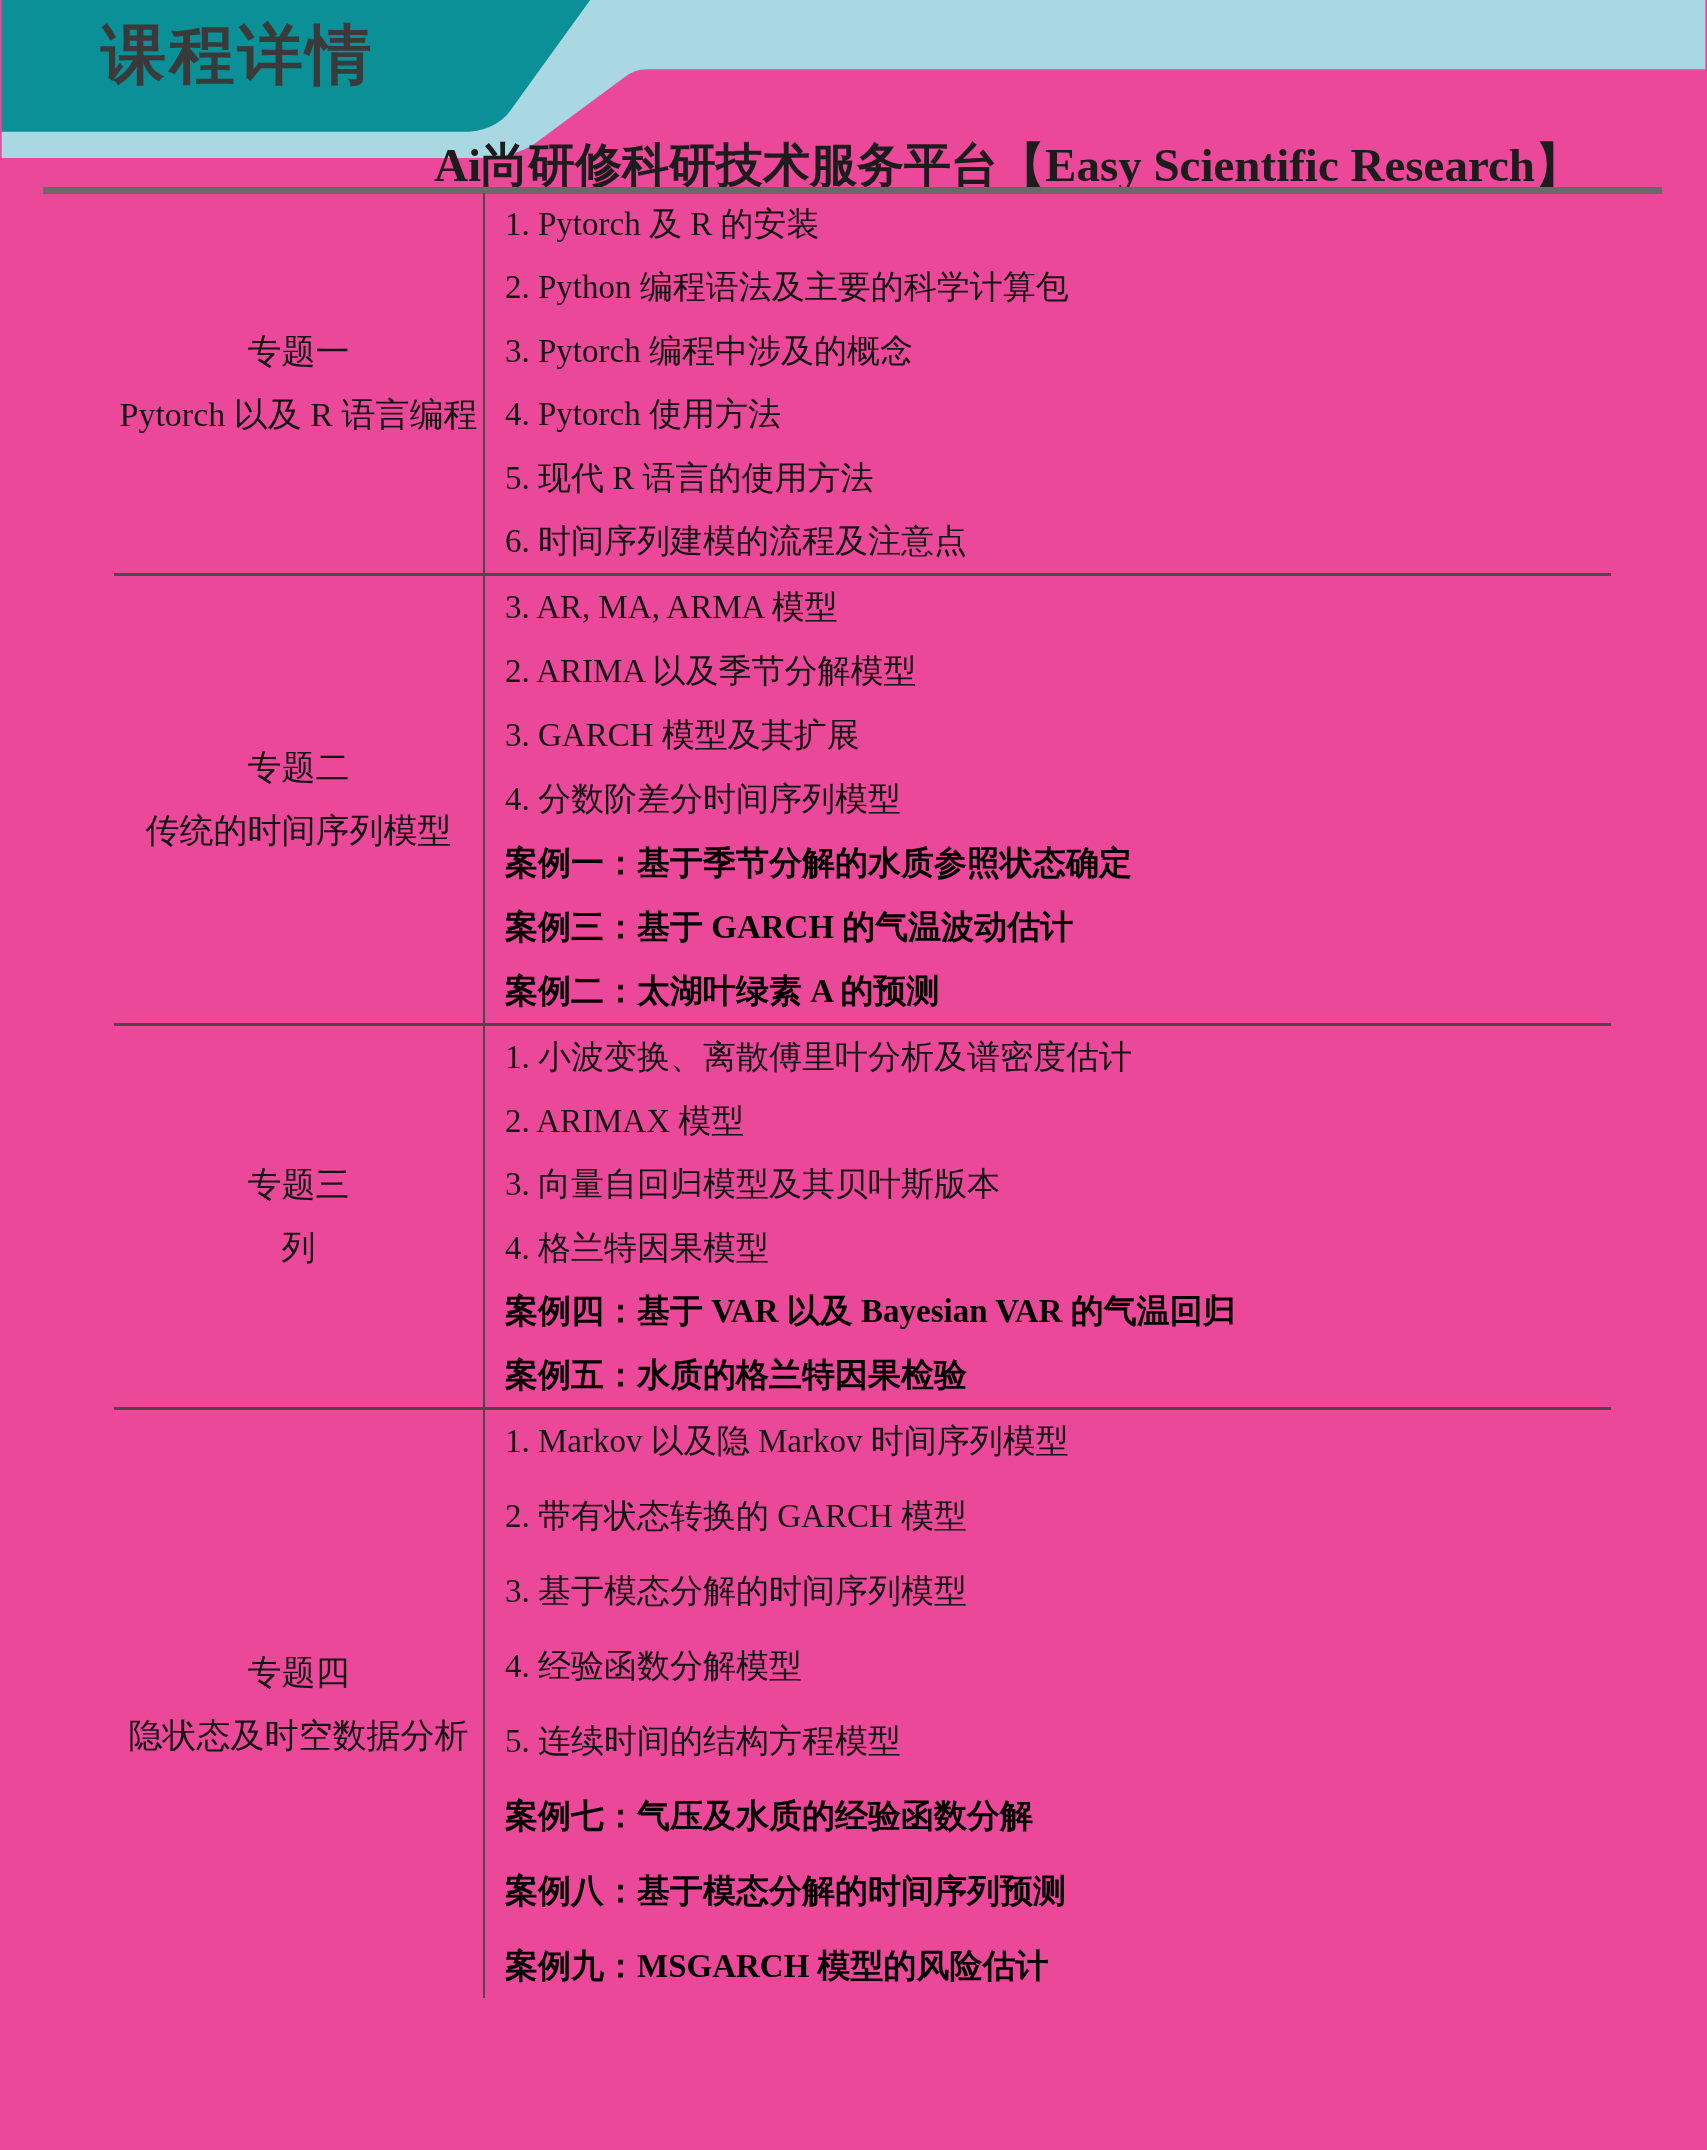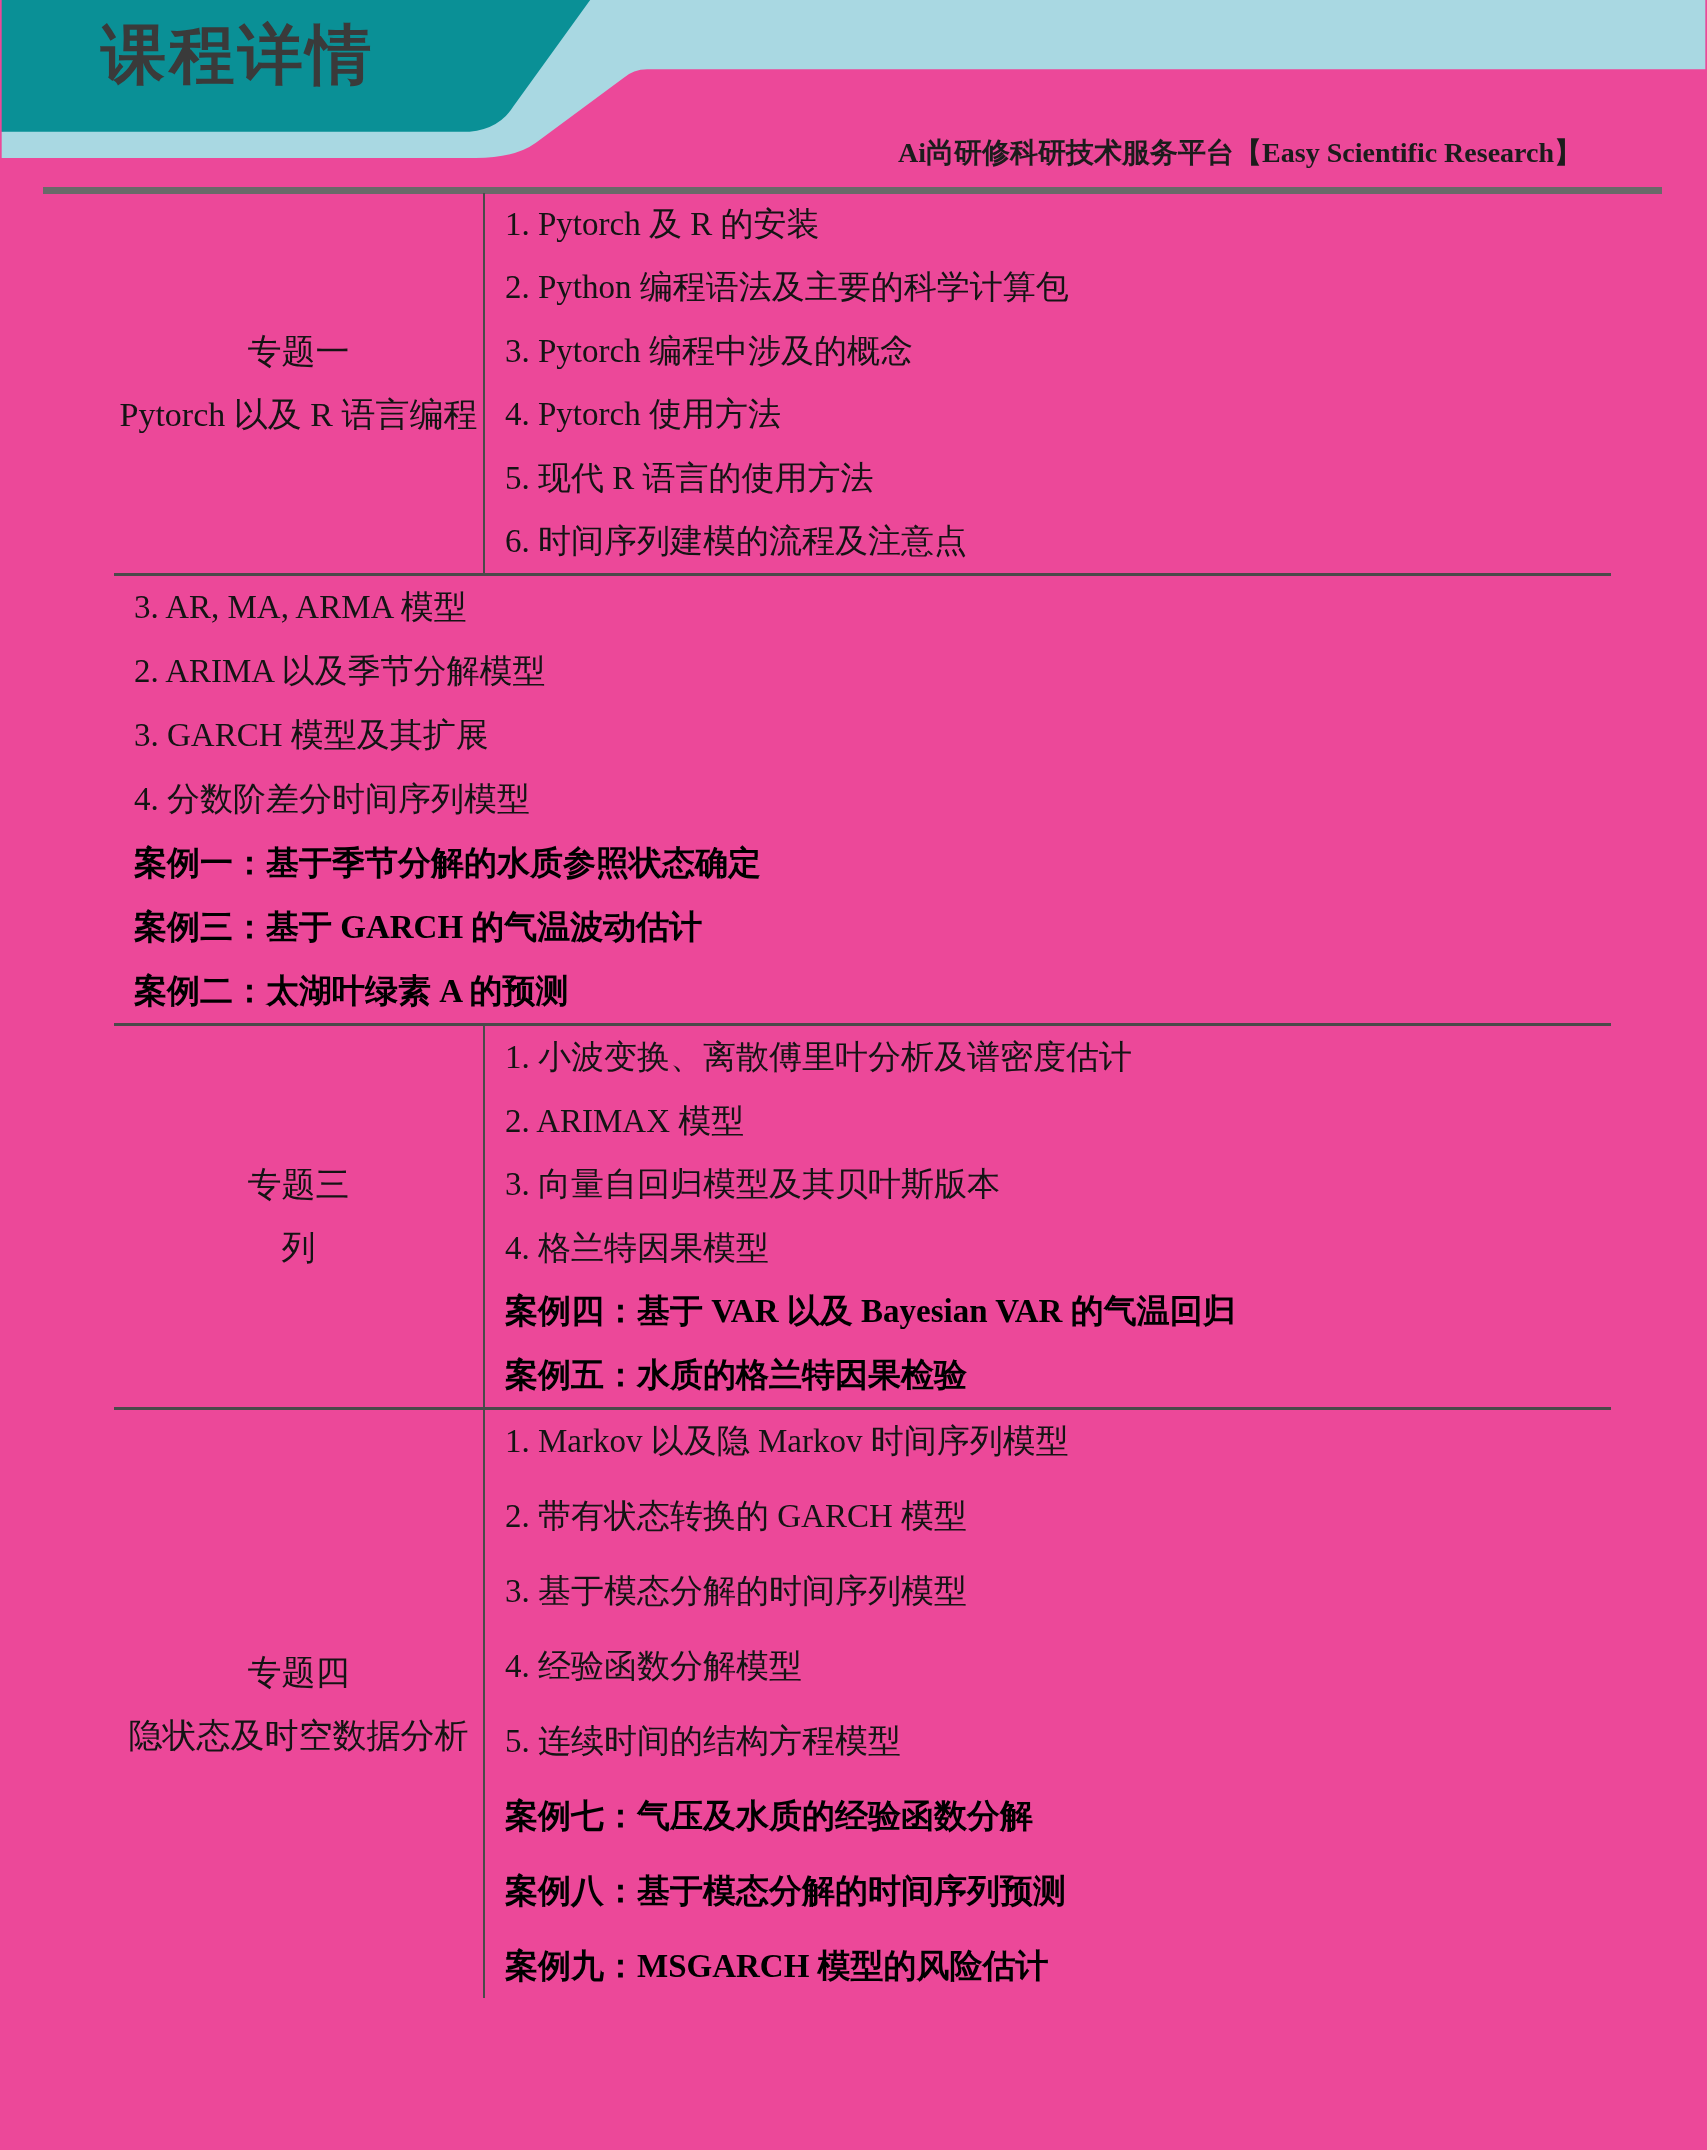--- a/index.html
+++ b/index.html
@@ -12,21 +12,21 @@
   }
   .header-art { position:absolute; top:0; left:0; width:1707px; height:206px; }
   .banner-title {
     position:absolute; left:101px; top:11px;
     font-family:"Liberation Sans","DejaVu Sans",sans-serif;
     font-size:65px; font-weight:800; letter-spacing:3.4px;
     color:#3a3a3a; white-space:nowrap;
   }
   .platform-line {
     position:absolute; top:134px; right:145px;
-    font-size:28px; font-weight:700; color:#1c1c1c; white-space:nowrap;
+    font-size:47px; font-weight:700; color:#1c1c1c; white-space:nowrap;
   }
   .top-rule {
     position:absolute; top:187px; left:43px;
     width:1619px; height:6.9px; background:#696969;
   }
   .course-table {
     position:absolute; top:193px; left:114px; width:1497px;
     display:flex; flex-direction:column;
   }
   .table-row { display:flex; border-bottom:3.4px solid #4a4a4a; }
@@ -79,20 +79,24 @@
         <div class="content-cell">
           <div class="content-line">1. Pytorch 及 R 的安装</div>
           <div class="content-line">2. Python 编程语法及主要的科学计算包</div>
           <div class="content-line">3. Pytorch 编程中涉及的概念</div>
           <div class="content-line">4. Pytorch 使用方法</div>
           <div class="content-line">5. 现代 R 语言的使用方法</div>
           <div class="content-line">6. 时间序列建模的流程及注意点</div>
         </div>
       </div>
       <div class="table-row">
+        <div class="topic-cell">
+          <div class="topic-line">专题二</div>
+          <div class="topic-line">传统的时间序列模型</div>
+        </div>
         <div class="content-cell">
           <div class="content-line">3. AR, MA, ARMA 模型</div>
           <div class="content-line">2. ARIMA 以及季节分解模型</div>
           <div class="content-line">3. GARCH 模型及其扩展</div>
           <div class="content-line">4. 分数阶差分时间序列模型</div>
           <div class="content-line case-line">案例一：基于季节分解的水质参照状态确定</div>
           <div class="content-line case-line">案例三：基于 GARCH 的气温波动估计</div>
           <div class="content-line case-line">案例二：太湖叶绿素 A 的预测</div>
         </div>
       </div>

